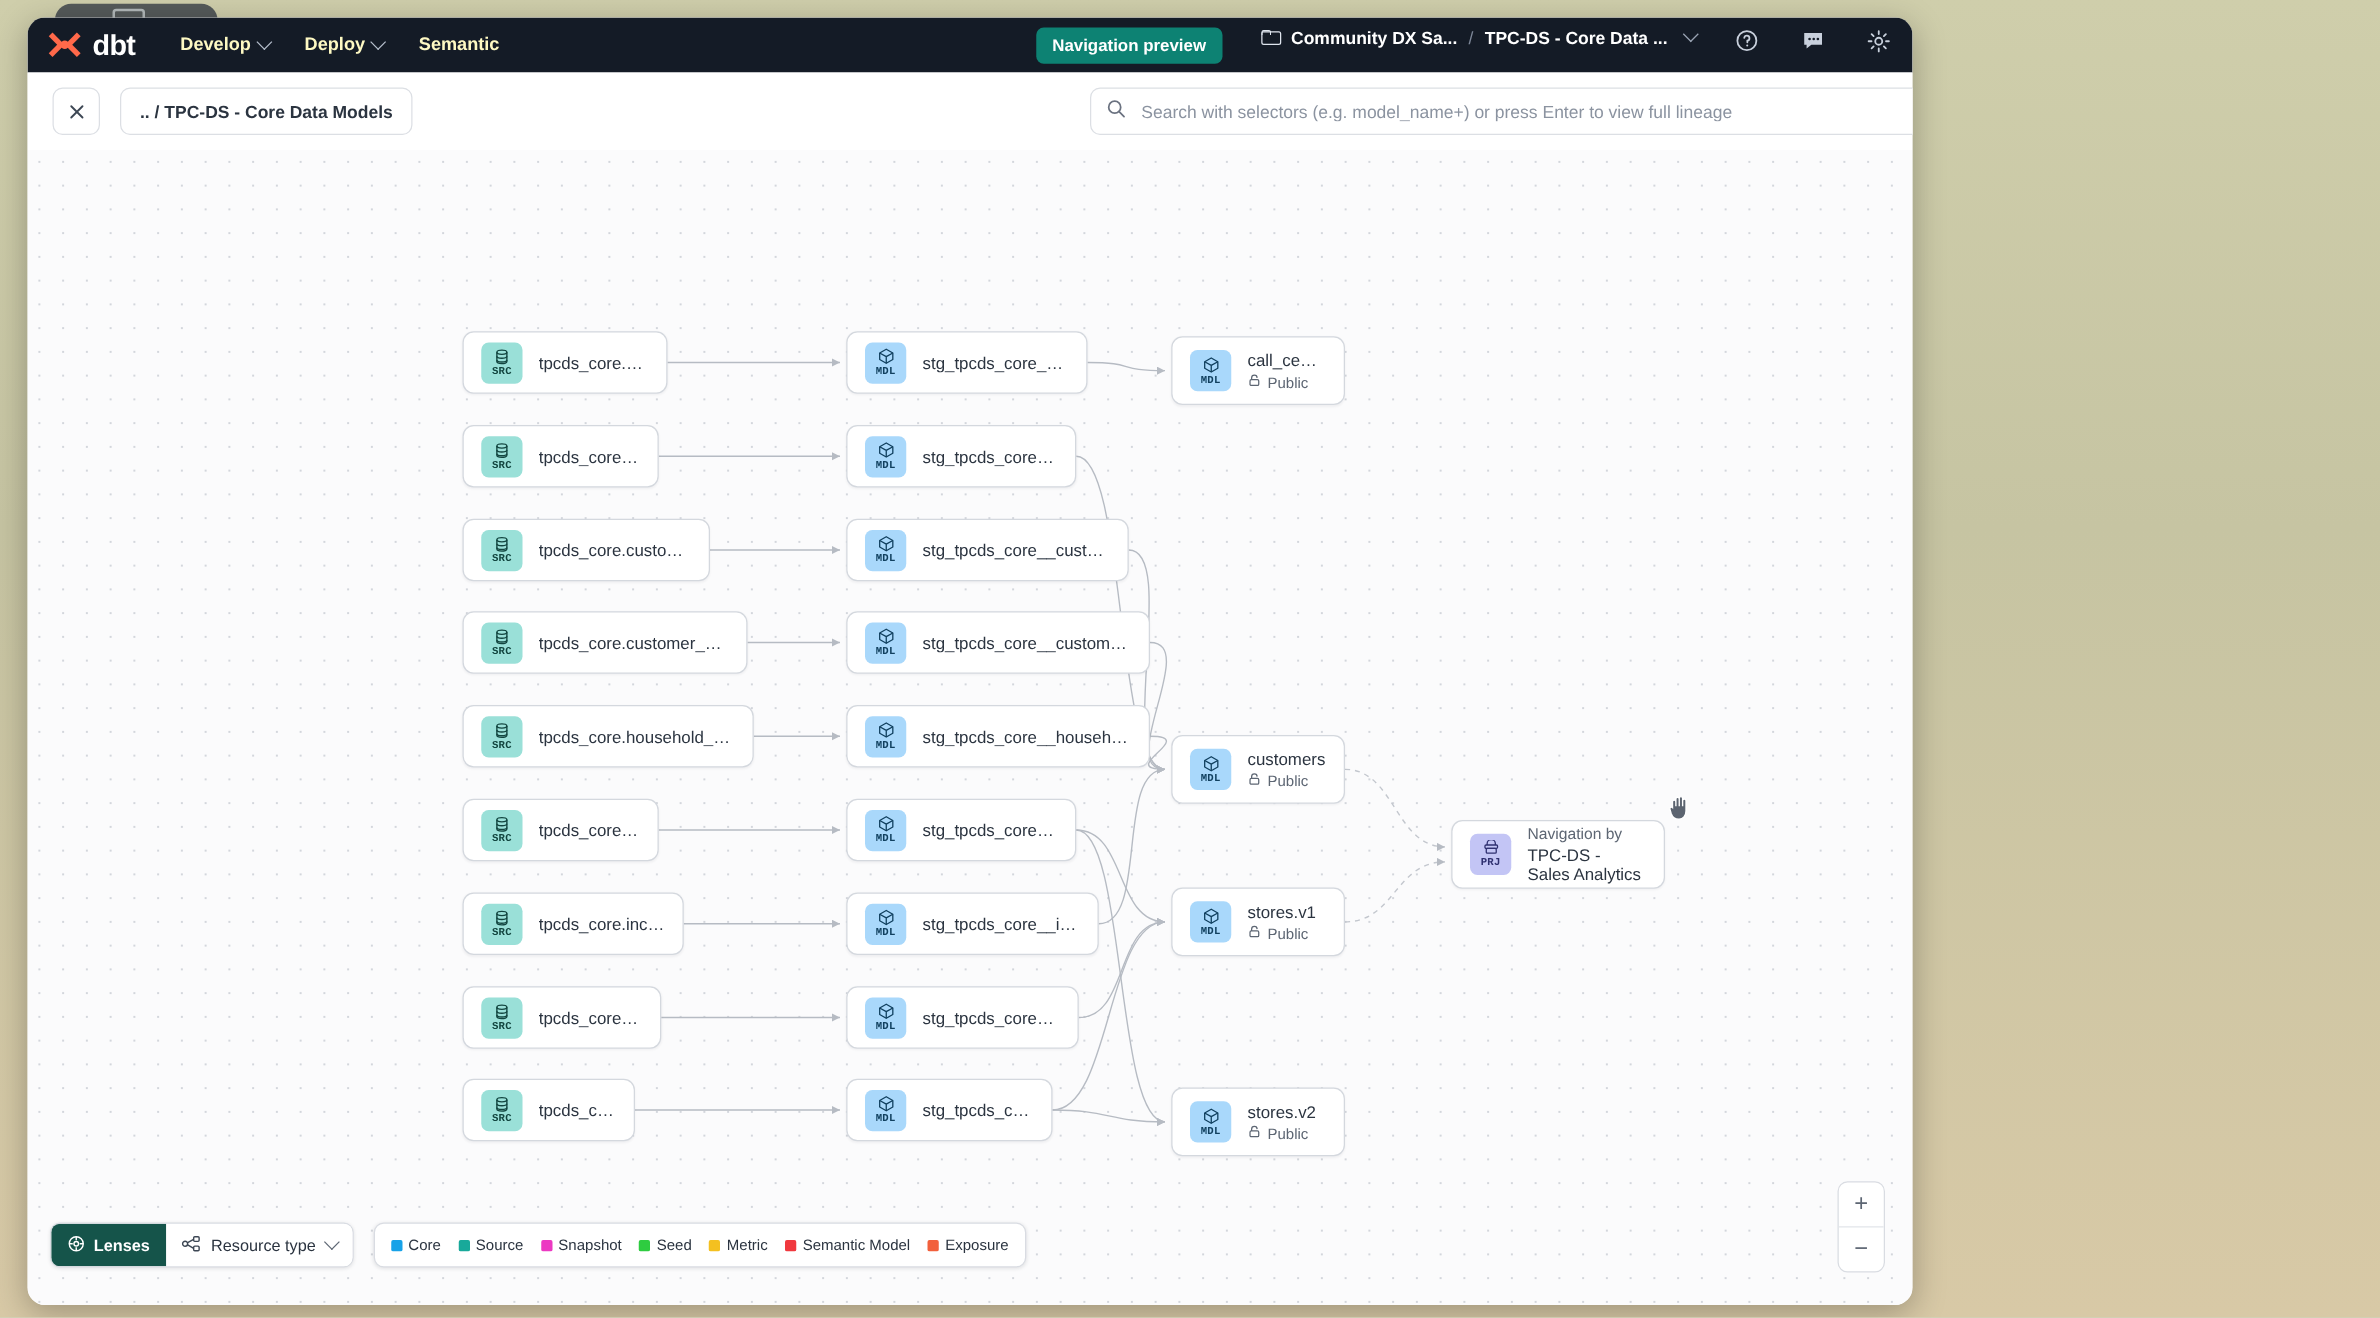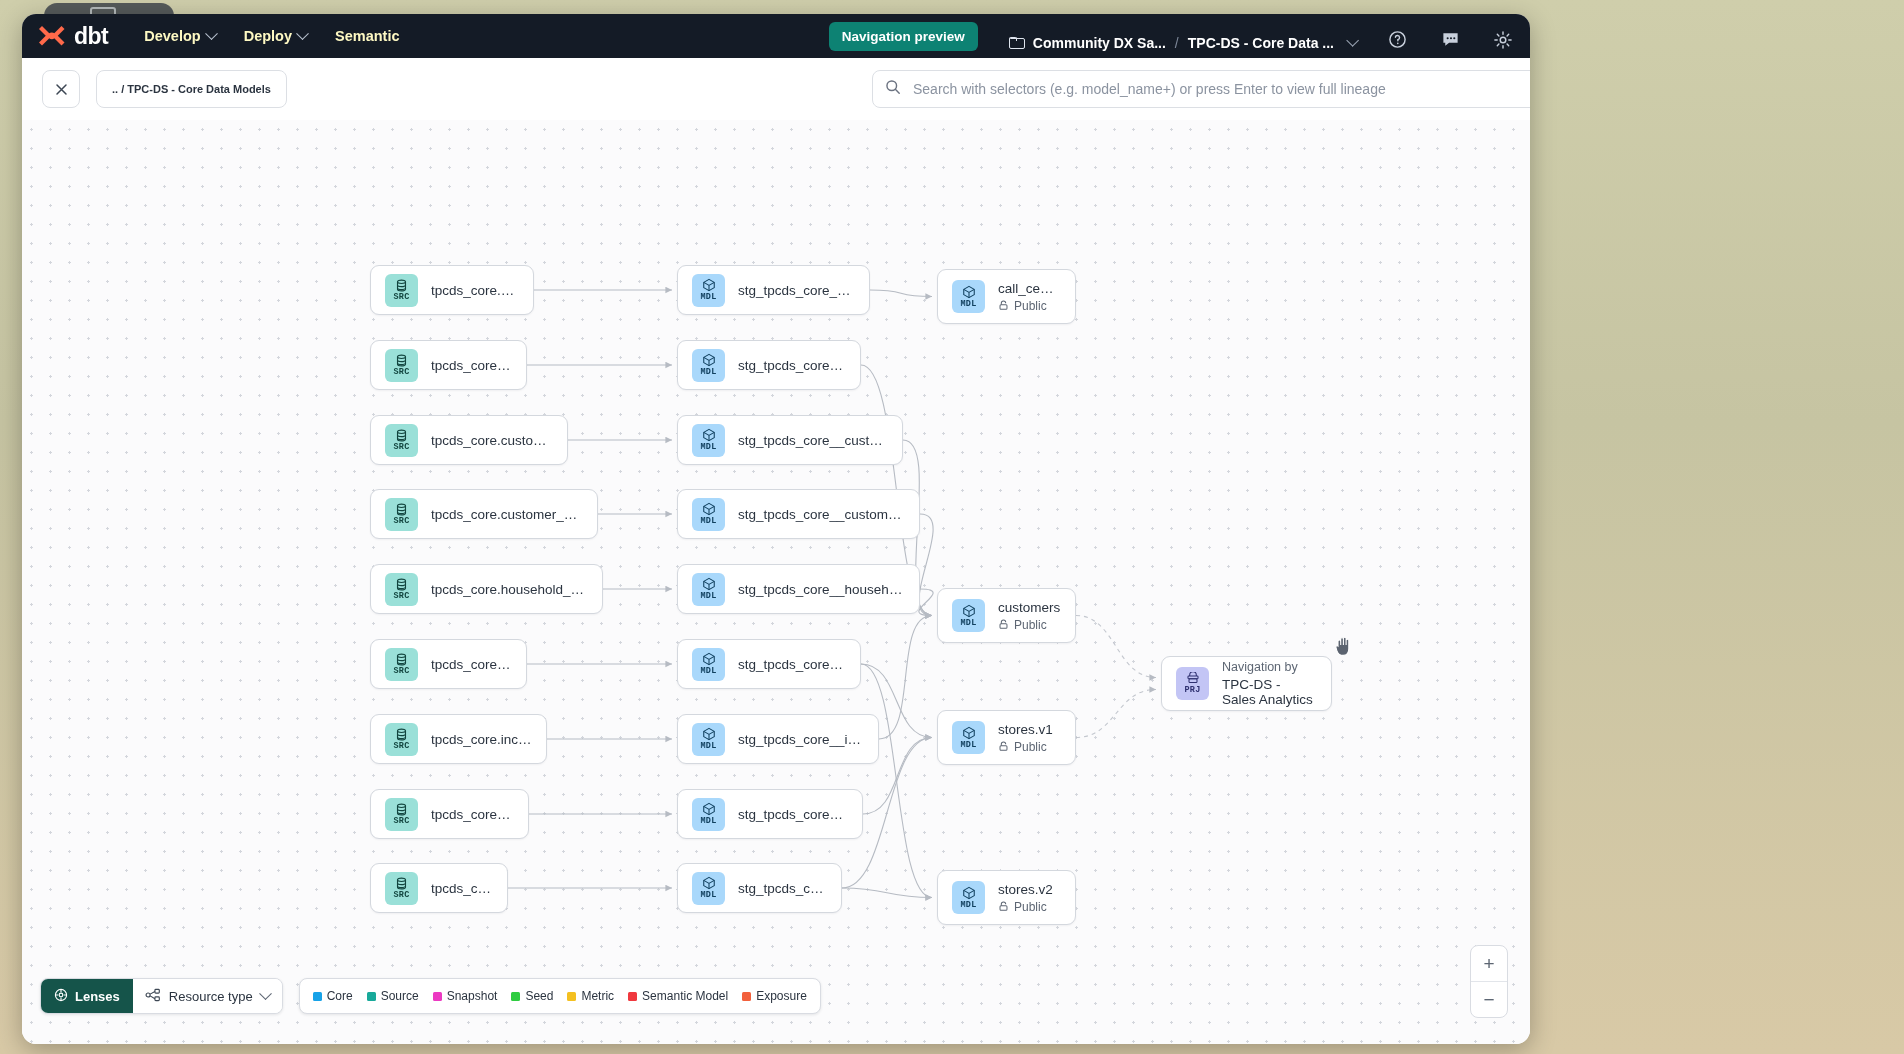--- a/index.html
+++ b/index.html
@@ -101,21 +101,21 @@
   .chev {
     display: inline-block;
     width: 8px; height: 8px;
     border-right: 1.6px solid #b9c2cf;
     border-bottom: 1.6px solid #b9c2cf;
     transform: rotate(45deg) translate(-2px,-2px);
   }
   .nav-right {
     margin-left: auto;
     display: flex;
-    align-items: flex-end;
+    align-items: flex-start;
     gap: 31px;
   }
   .navpreview-btn {
     background: #0d8273;
     color: #ffffff;
     font-size: 13.5px;
     font-weight: bold;
     padding: 7px 13px;
     border-radius: 6px;
     cursor: pointer;
@@ -187,21 +187,21 @@
   }
   .crumb-pill {
     margin-left: 16px;
     height: 36px;
     border: 1px solid #dcdfe4;
     border-radius: 8px;
     background: #fff;
     display: flex;
     align-items: center;
     padding: 0 15px;
-    font-size: 11px;
+    font-size: 14px;
     font-weight: bold;
     color: #2b3440;
     cursor: pointer;
   }
   .search-wrap {
     position: absolute;
     left: 818px;
     width: 1000px;
     display: flex;
     align-items: center;
@@ -283,21 +283,20 @@
     color: #2b3440;
     white-space: nowrap;
     overflow: hidden;
     text-overflow: ellipsis;
   }
   .ntwo { display: flex; flex-direction: column; gap: 3px; min-width: 0; }
   .nsub {
     font-size: 12px;
     color: #5d6673;
     display: flex;
-    align-items: center;
     gap: 5px;
     white-space: nowrap;
   }
   .nsub .lock { display:block; }
   .nref-top { font-size: 12.5px; color: #5d6673; }
   .nref-bot { font-size: 13.5px; color: #2b3440; }
 
   
   .cursor-hand {
     position: absolute;

